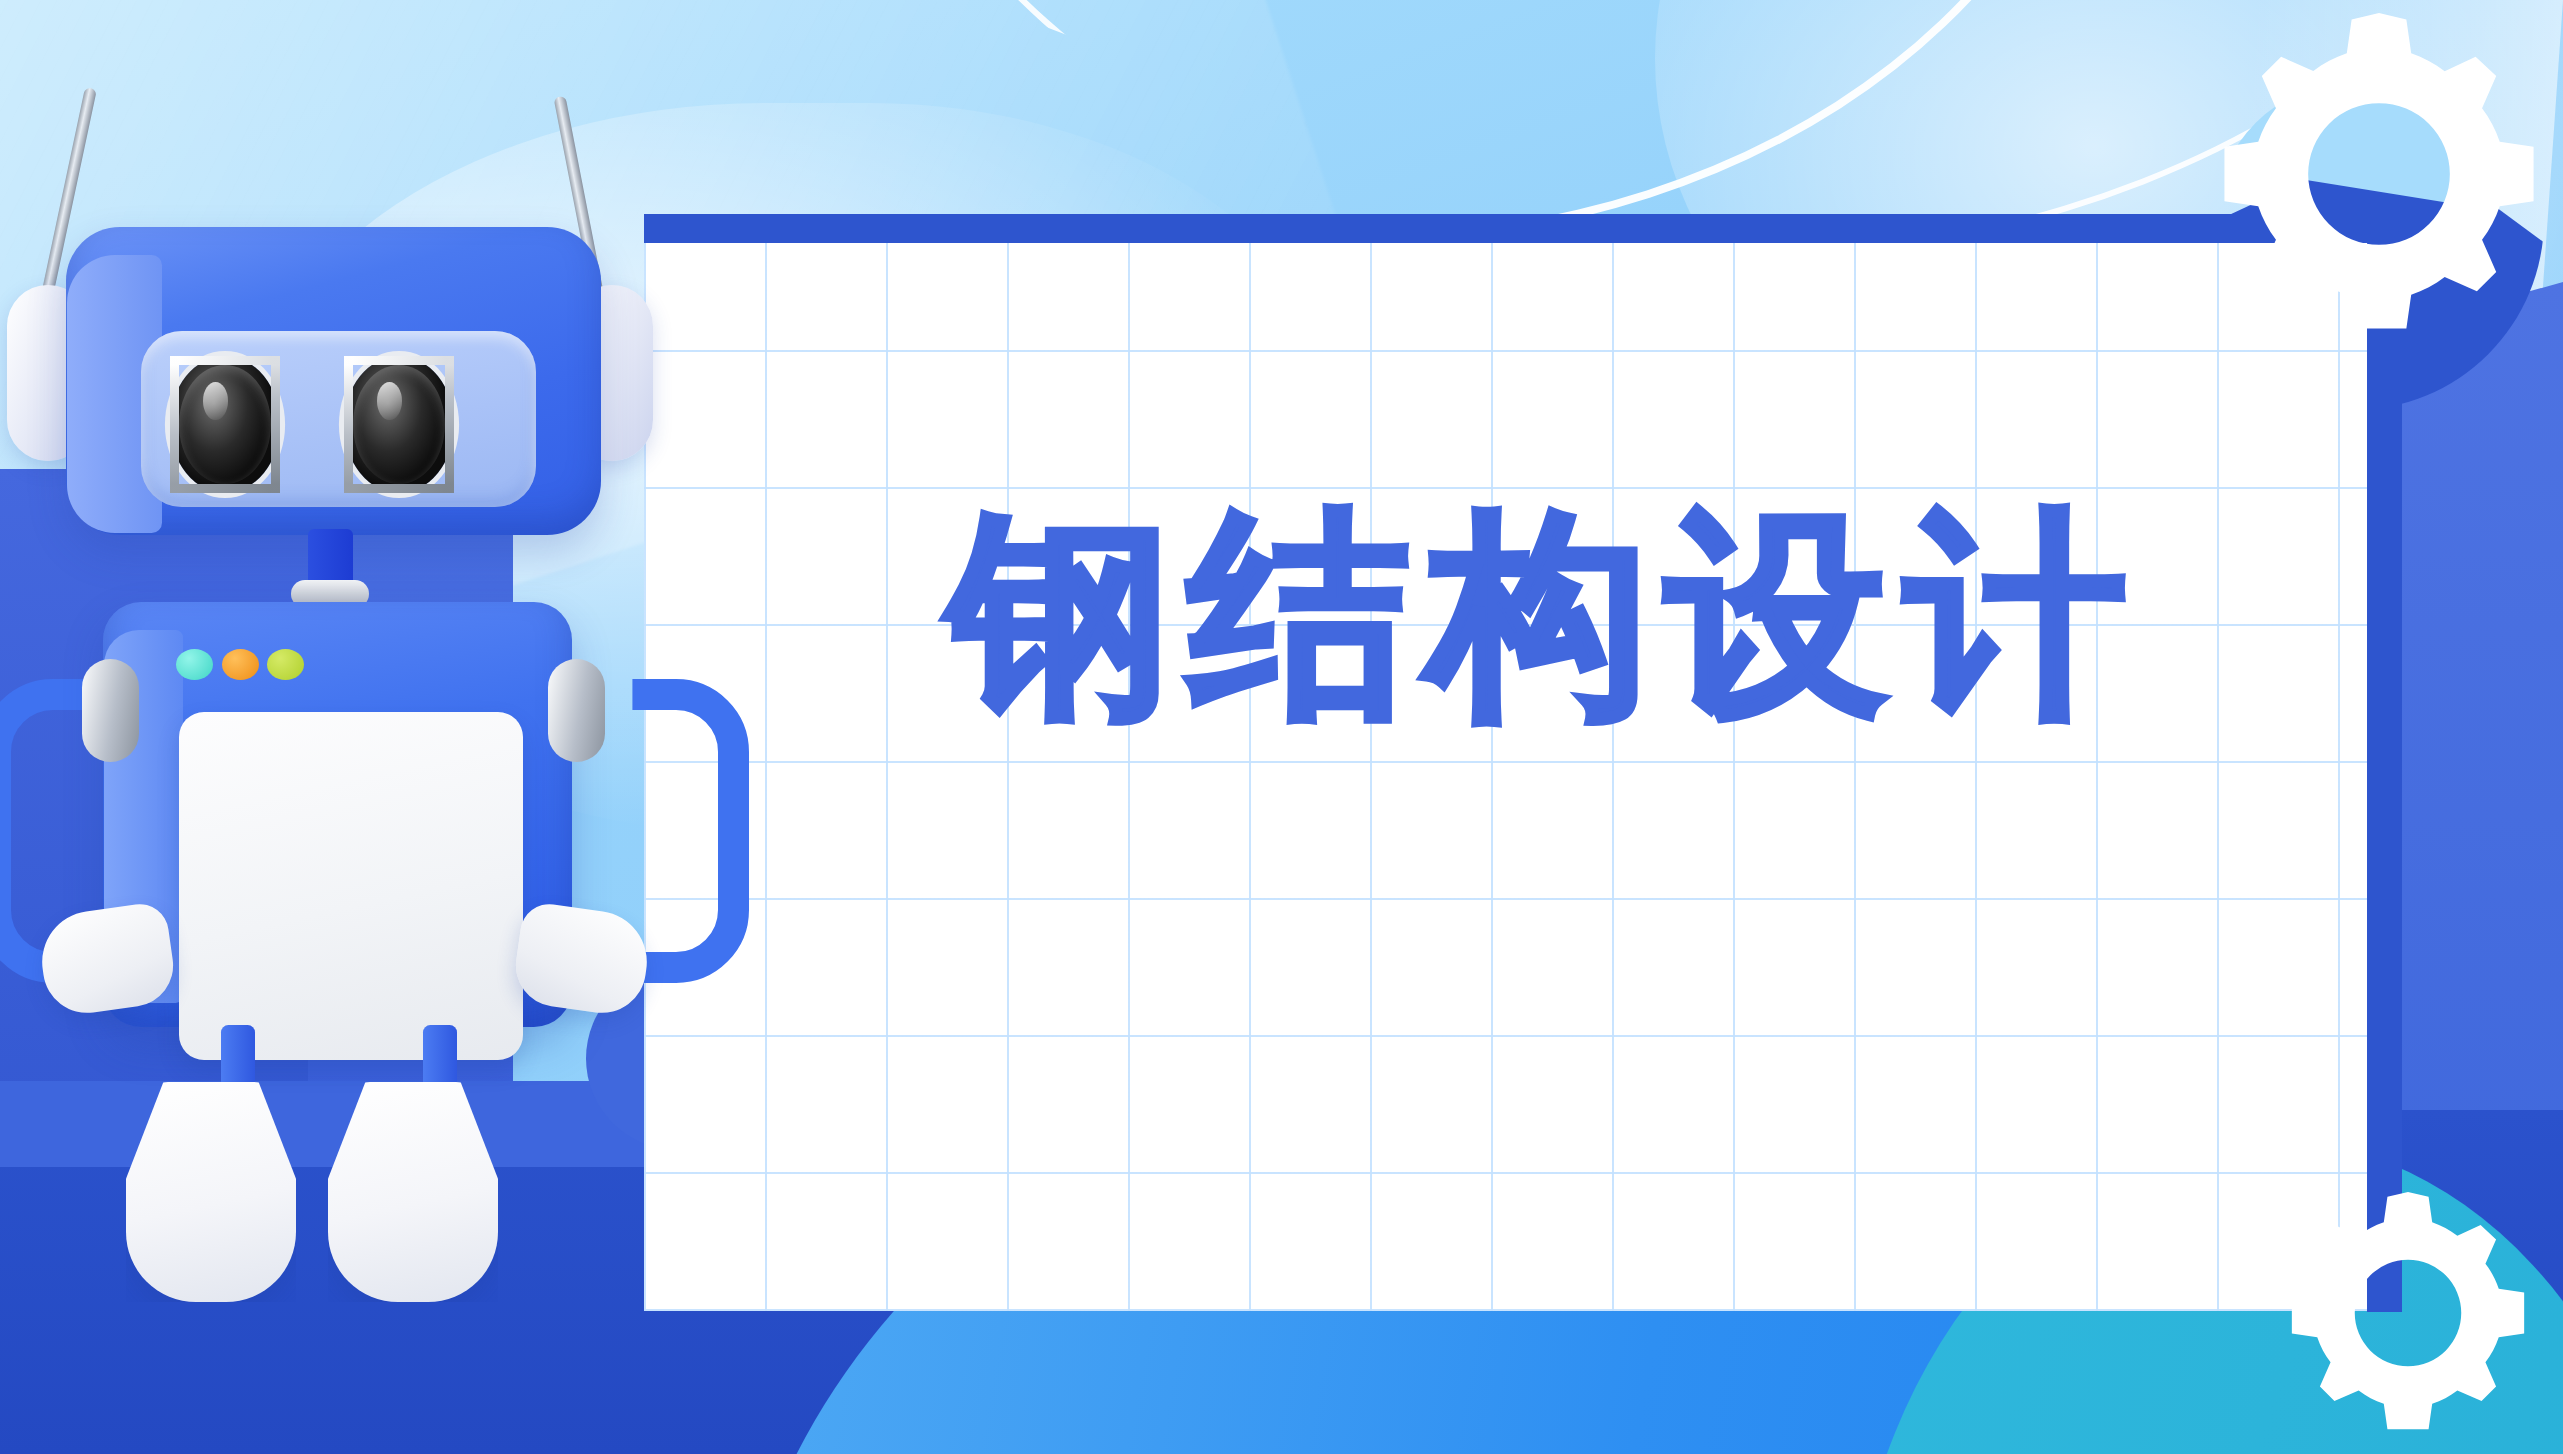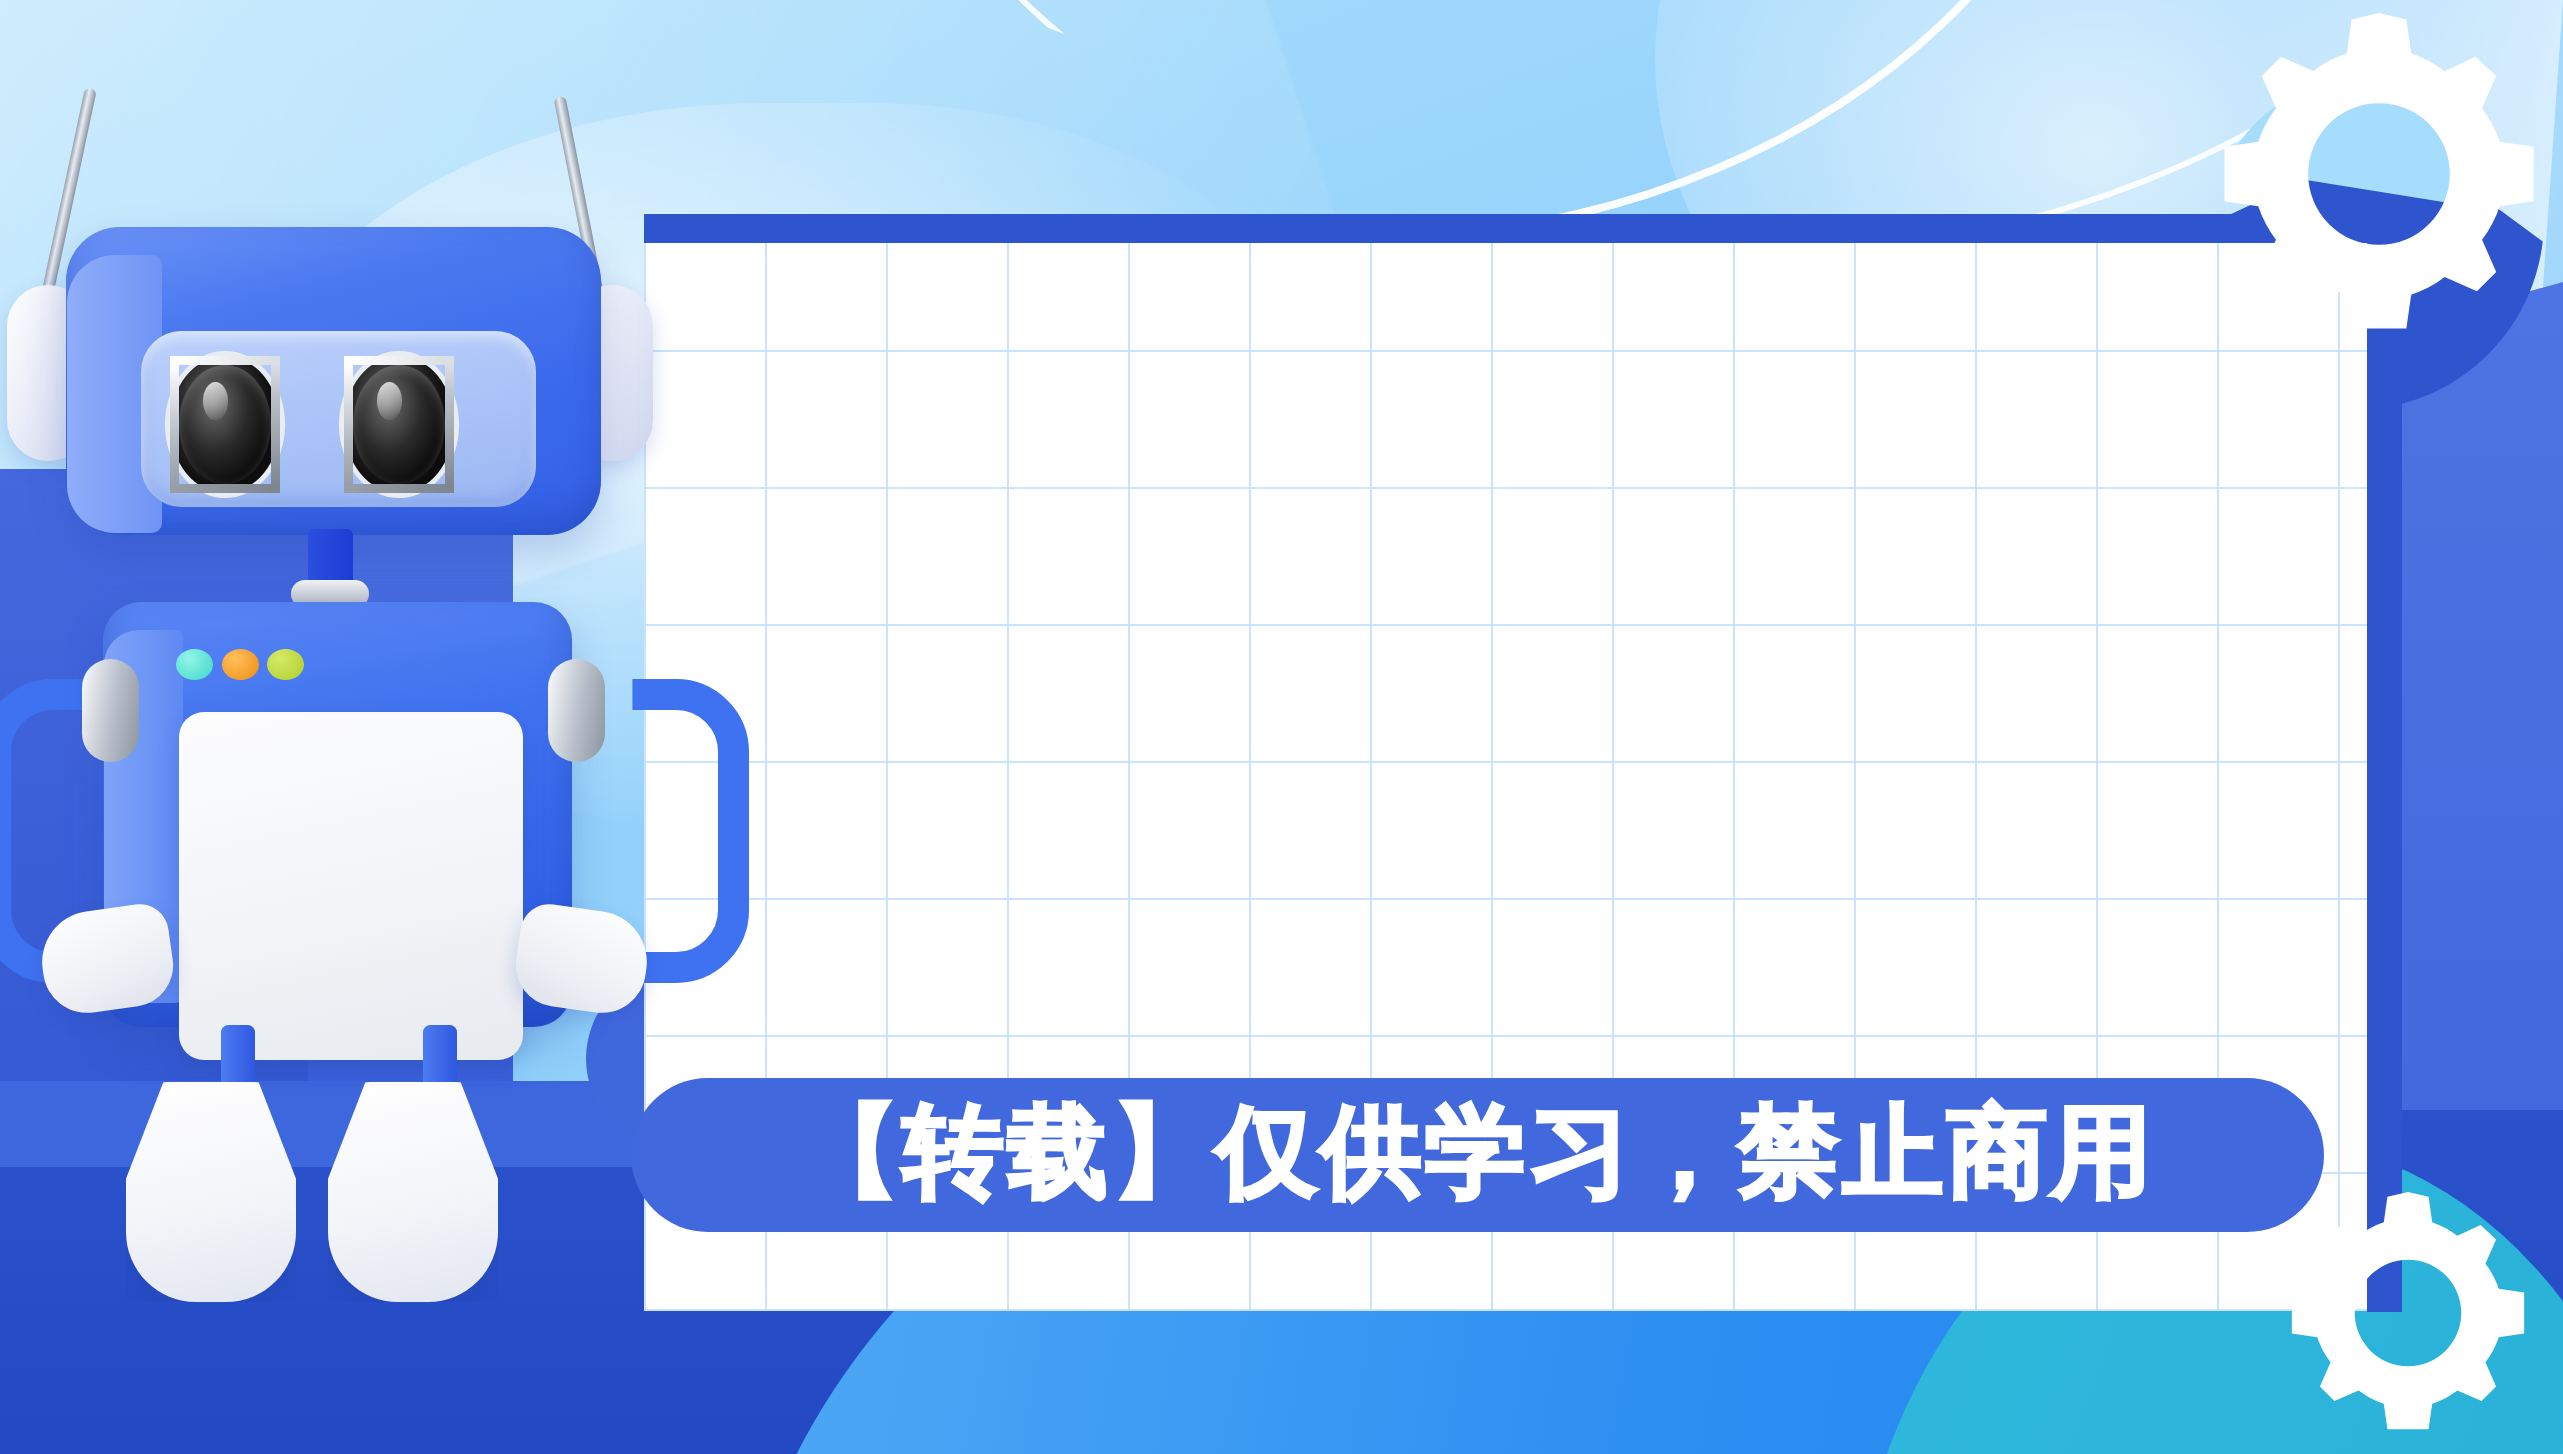--- a/index.html
+++ b/index.html
@@ -489,19 +489,17 @@
   </div>
 
   <svg class="gear gear-tr" viewBox="0 0 100 100">
     <path fill="#FFFFFF" d="M50 0 L58.5 2 L60 12.5 C63.8 13.8 67.3 15.7 70.4 18.1 L80 13.6 L86.4 19.6 L82 29.6 C84.4 32.7 86.2 36.2 87.5 40 L98 41.5 L98 50 L98 58.5 L87.5 60 C86.2 63.8 84.4 67.3 82 70.4 L86.4 80.4 L80.4 86.4 L70.4 82 C67.3 84.4 63.8 86.2 60 87.5 L58.5 98 L50 98 L41.5 98 L40 87.5 C36.2 86.2 32.7 84.4 29.6 82 L19.6 86.4 L13.6 80.4 L18 70.4 C15.6 67.3 13.8 63.8 12.5 60 L2 58.5 L2 50 L2 41.5 L12.5 40 C13.8 36.2 15.6 32.7 18 29.6 L13.6 19.6 L19.6 13.6 L29.6 18 C32.7 15.6 36.2 13.8 40 12.5 L41.5 2 Z M50 28 A22 22 0 1 0 50 72 A22 22 0 1 0 50 28 Z"></path>
   </svg>
 
   <svg class="gear gear-br" viewBox="0 0 100 100">
     <path fill="#FFFFFF" d="M50 0 L58.5 2 L60 12.5 C63.8 13.8 67.3 15.7 70.4 18.1 L80 13.6 L86.4 19.6 L82 29.6 C84.4 32.7 86.2 36.2 87.5 40 L98 41.5 L98 50 L98 58.5 L87.5 60 C86.2 63.8 84.4 67.3 82 70.4 L86.4 80.4 L80.4 86.4 L70.4 82 C67.3 84.4 63.8 86.2 60 87.5 L58.5 98 L50 98 L41.5 98 L40 87.5 C36.2 86.2 32.7 84.4 29.6 82 L19.6 86.4 L13.6 80.4 L18 70.4 C15.6 67.3 13.8 63.8 12.5 60 L2 58.5 L2 50 L2 41.5 L12.5 40 C13.8 36.2 15.6 32.7 18 29.6 L13.6 19.6 L19.6 13.6 L29.6 18 C32.7 15.6 36.2 13.8 40 12.5 L41.5 2 Z M50 28 A22 22 0 1 0 50 72 A22 22 0 1 0 50 28 Z"></path>
   </svg>
 
-
-  <div class="subtitle-pill">
-    <span class="subtitle-text">【转载】仅供学习，禁止商用</span>
-  </div>
+  <div class="title">钢结构设计</div>
+
 
 </div>
 
 
 </body></html>

